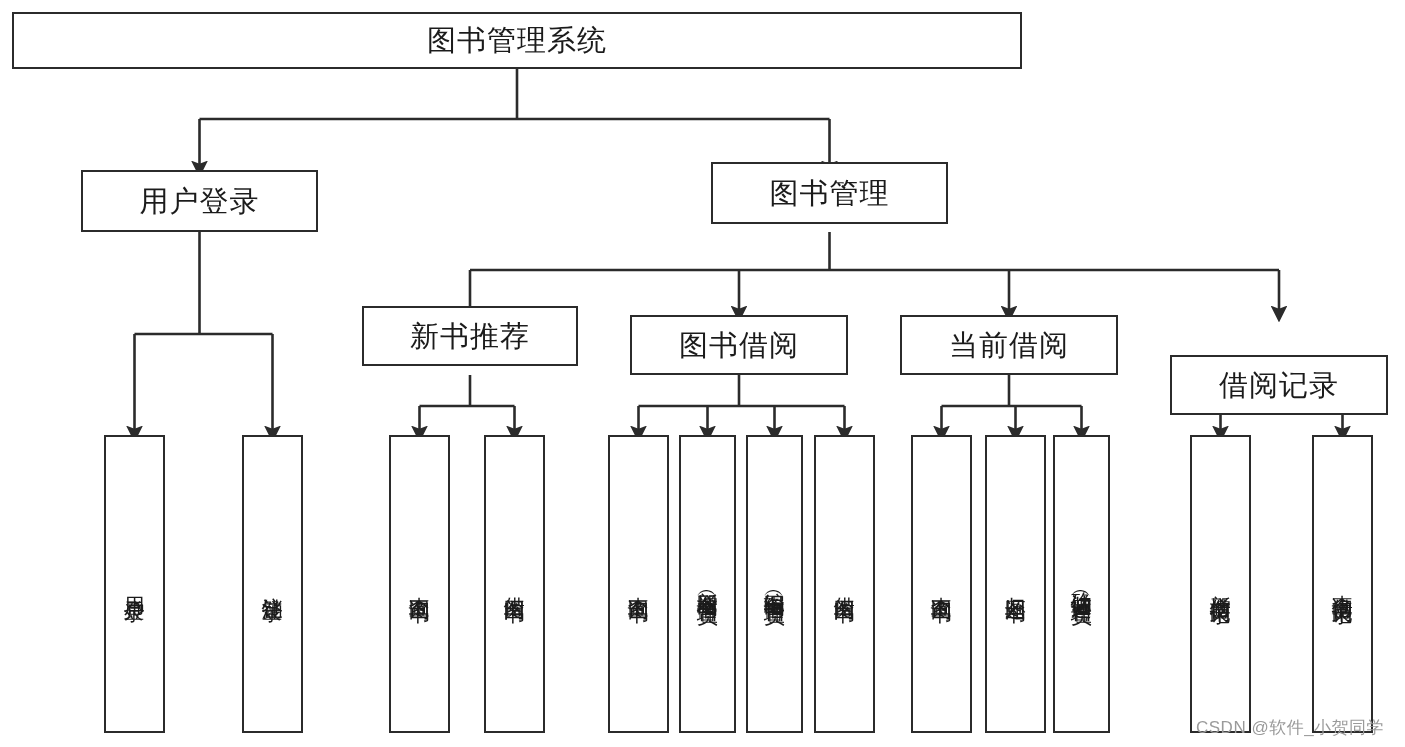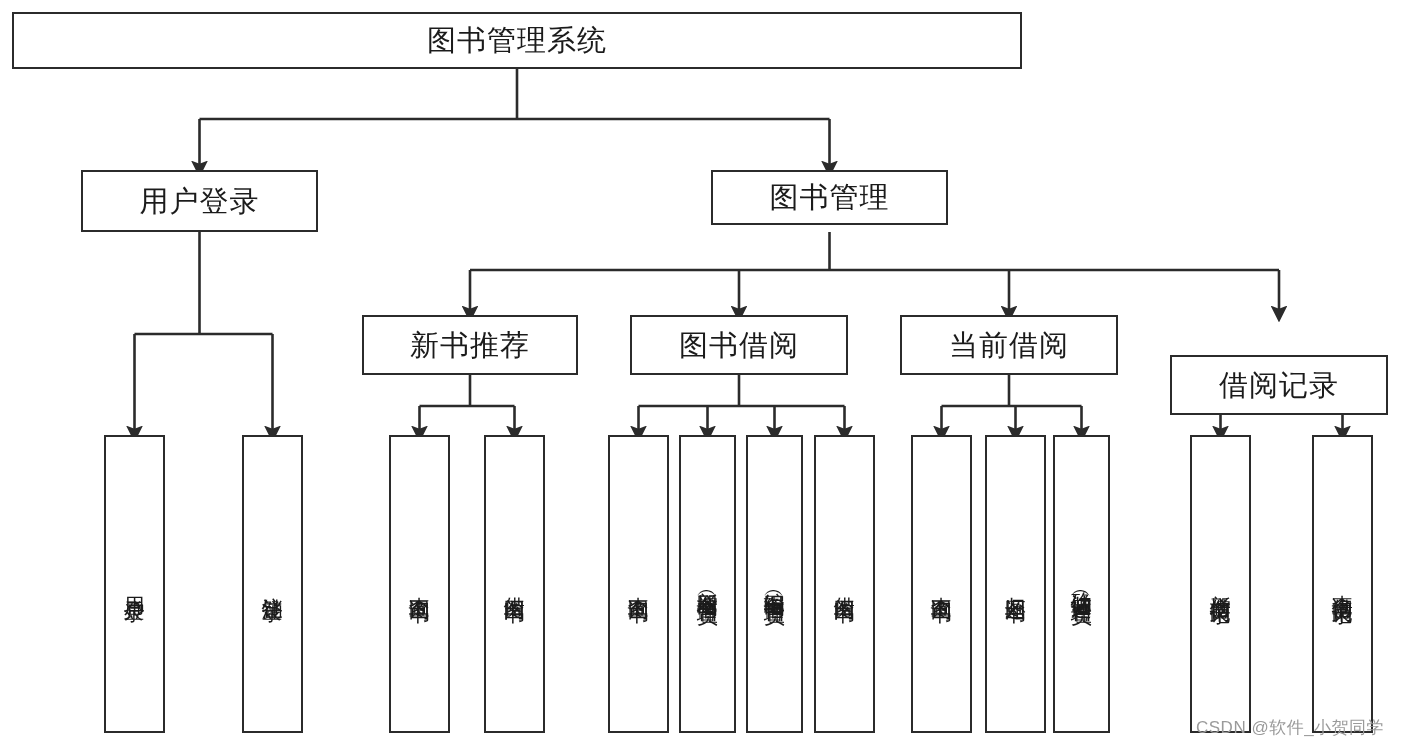--- a/index.html
+++ b/index.html
@@ -111,25 +111,25 @@
   </svg>
 
   <div class="node horiz" style="left: 12px; top: 12px; width: 1010px; height: 57px;">
       <span>图书管理系统</span>
     </div>
 
   <div class="node horiz" style="left: 81px; top: 170px; width: 237px; height: 62px;">
       <span>用户登录</span>
     </div>
 
-  <div class="node horiz" style="left: 711px; top: 170px; width: 237px; height: 55px;">
+  <div class="node horiz" style="left: 711px; top: 162px; width: 237px; height: 62px;">
       <span>图书管理</span>
     </div>
 
-  <div class="node horiz" style="left: 362px; top: 315px; width: 216px; height: 60px;">
+  <div class="node horiz" style="left: 362px; top: 306px; width: 216px; height: 60px;">
       <span>新书推荐</span>
     </div>
 
   <div class="node horiz" style="left: 630px; top: 315px; width: 218px; height: 60px;">
       <span>图书借阅</span>
     </div>
 
   <div class="node horiz" style="left: 900px; top: 315px; width: 218px; height: 60px;">
       <span>当前借阅</span>
     </div>

